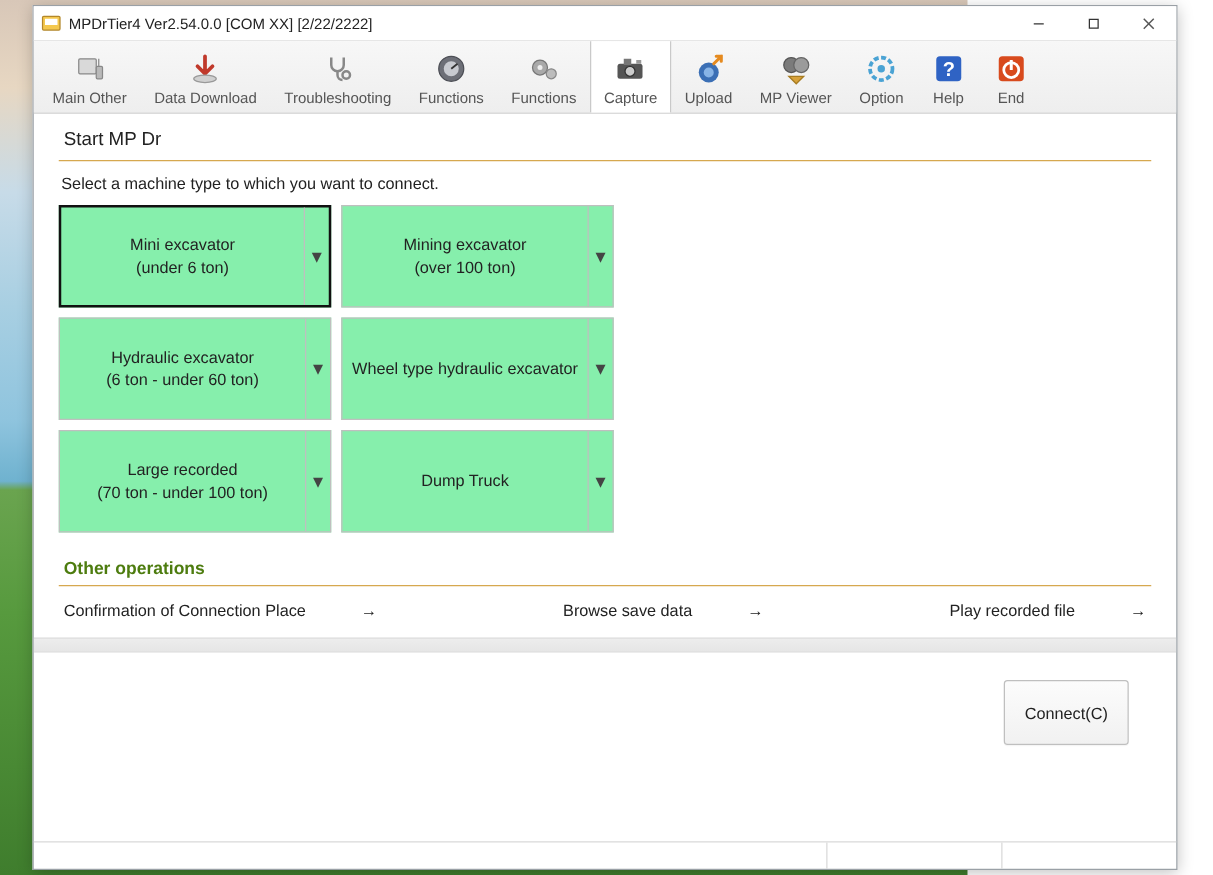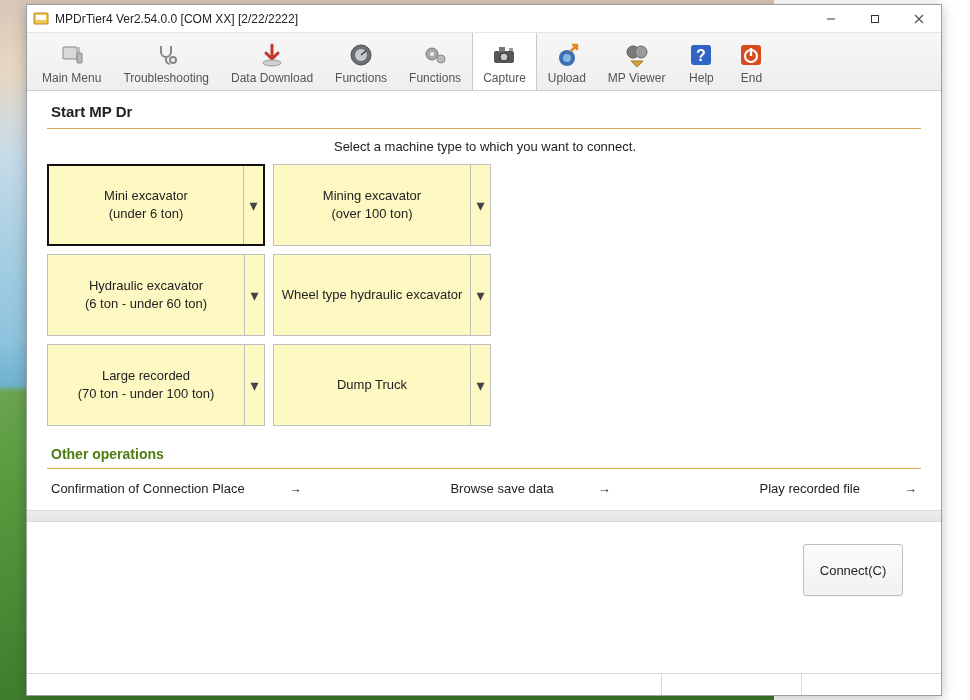--- a/index.html
+++ b/index.html
@@ -44,27 +44,27 @@
     display:flex; flex-direction:column; align-items:center; justify-content:center;
     font-size: 12px; color:#555; padding: 4px 10px 2px 10px; gap:2px;
     border-right: 1px solid transparent; border-left: 1px solid transparent;
   }
   .tool.active { background:#ffffff; border-left:1px solid #c9c9c9; border-right:1px solid #c9c9c9; }
   .tool .ticon { width:28px; height:28px; display:flex; align-items:center; justify-content:center; }
   .tool .tlabel { white-space: nowrap; }
 
   
   .content { flex:1; padding: 12px 20px 0 20px; overflow:hidden; display:flex; flex-direction:column; }
-  .hdr { font-size: 15px; font-weight: 700; color:#222; padding: 0 0 8px 4px; }
+  .hdr { font-size: 15px; font-weight: 400; color:#222; padding: 0 0 8px 4px; }
   .hr1 { height:1px; background:#d6a84f; margin-bottom: 10px; }
-  .prompt { font-size: 13px; color:#222; margin: 0 0 10px 2px; text-align: center; }
+  .prompt { font-size: 13px; color:#222; margin: 0 0 10px 2px; }
 
   .grid { display:grid; grid-template-columns: 218px 218px; grid-auto-rows: 82px; gap: 8px; }
   .mbtn {
-    display:flex; align-items:stretch; border:1px solid #bfbfbf; background:#fef9c3;
+    display:flex; align-items:stretch; border:1px solid #bfbfbf; background:#86efac;
   }
   .mbtn.selected { border:2px solid #111; }
   .mbtn .main { flex:1; display:flex; flex-direction:column; align-items:center; justify-content:center;
     font-size:13px; color:#222; padding:4px 6px; text-align:center; line-height:1.35; }
   .mbtn .dd { width:20px; border-left:1px solid #bfbfbf; display:flex; align-items:center; justify-content:center; color:#444; }
 
   .other-hdr { font-size: 14px; font-weight:600; color:#4d7c0f; margin-top: 20px; padding-left:4px; }
   .hr2 { height:1px; background:#d6a84f; margin: 6px 0 8px 0; }
 
   .ops { display:flex; align-items:center; justify-content:space-between; padding: 4px 4px 10px 4px; }
@@ -124,42 +124,42 @@
     <div class="toolbar">
 
       <div class="tool">
         <span class="ticon">
           <svg width="28" height="28" viewBox="0 0 28 28">
               <rect x="5" y="6" width="14" height="12" rx="1" fill="#d9d9d9" stroke="#888"></rect>
               <rect x="19" y="12" width="5" height="10" rx="1" fill="#b9b9b9" stroke="#888"></rect>
               <line x1="21" y1="12" x2="21" y2="6" stroke="#888"></line>
             </svg>
         </span>
-        <span class="tlabel">Main Menu</span>
+        <span class="tlabel">Main Other</span>
+      </div>
+
+      <div class="tool">
+        <span class="ticon">
+          <svg width="28" height="28" viewBox="0 0 28 28">
+              <path d="M14 4 L14 16 M8 12 L14 18 L20 12" stroke="#c0392b" stroke-width="3" fill="none" stroke-linecap="round" stroke-linejoin="round"></path>
+              <ellipse cx="14" cy="22" rx="9" ry="3" fill="#d0d0d0" stroke="#999"></ellipse>
+            </svg>
+        </span>
+        <span class="tlabel">Data Download</span>
       </div>
 
       <div class="tool">
         <span class="ticon">
           <svg width="28" height="28" viewBox="0 0 28 28">
               <path d="M9 5 v6 a5 5 0 0 0 10 0 v-6" stroke="#888" stroke-width="2" fill="none"></path>
               <circle cx="21" cy="19" r="3" fill="none" stroke="#888" stroke-width="2"></circle>
               <path d="M14 16 v3 a4 4 0 0 0 4 4" stroke="#888" stroke-width="2" fill="none"></path>
             </svg>
         </span>
         <span class="tlabel">Troubleshooting</span>
-      </div>
-
-      <div class="tool">
-        <span class="ticon">
-          <svg width="28" height="28" viewBox="0 0 28 28">
-              <path d="M14 4 L14 16 M8 12 L14 18 L20 12" stroke="#c0392b" stroke-width="3" fill="none" stroke-linecap="round" stroke-linejoin="round"></path>
-              <ellipse cx="14" cy="22" rx="9" ry="3" fill="#d0d0d0" stroke="#999"></ellipse>
-            </svg>
-        </span>
-        <span class="tlabel">Data Download</span>
       </div>
 
       <div class="tool">
         <span class="ticon">
           <svg width="28" height="28" viewBox="0 0 28 28">
               <circle cx="14" cy="14" r="10" fill="#6d6f77" stroke="#4c4e55"></circle>
               <circle cx="14" cy="14" r="6" fill="#c8cad0"></circle>
               <line x1="14" y1="14" x2="19" y2="10" stroke="#333" stroke-width="1.5"></line>
             </svg>
         </span>
@@ -204,20 +204,29 @@
         <span class="ticon">
           <svg width="28" height="28" viewBox="0 0 28 28">
               <circle cx="10" cy="11" r="6" fill="#7b7b7b" stroke="#555"></circle>
               <circle cx="18" cy="11" r="6" fill="#9b9b9b" stroke="#666"></circle>
               <path d="M8 20 l12 0 l-6 6 z" fill="#d8a23a" stroke="#a77c22"></path>
             </svg>
         </span>
         <span class="tlabel">MP Viewer</span>
       </div>
 
+      <div class="tool">
+        <span class="ticon">
+          <svg width="28" height="28" viewBox="0 0 28 28">
+              <circle cx="14" cy="14" r="9" fill="none" stroke="#4aa3d4" stroke-width="3" stroke-dasharray="4 2"></circle>
+              <circle cx="14" cy="14" r="3" fill="#4aa3d4"></circle>
+            </svg>
+        </span>
+        <span class="tlabel">Option</span>
+      </div>
 
       <div class="tool">
         <span class="ticon">
           <svg width="28" height="28" viewBox="0 0 28 28">
               <rect x="4" y="4" width="20" height="20" rx="3" fill="#2f63c4"></rect>
               <text x="14" y="20" font-size="16" font-weight="bold" fill="#fff" text-anchor="middle">?</text>
             </svg>
         </span>
         <span class="tlabel">Help</span>
       </div>

